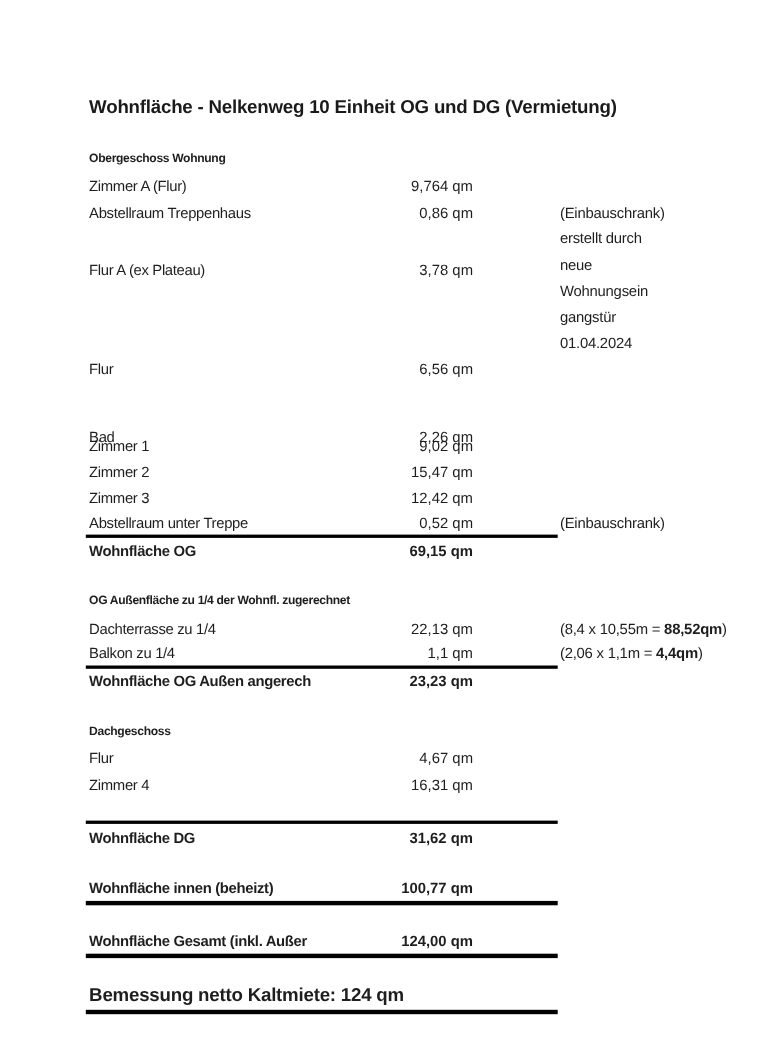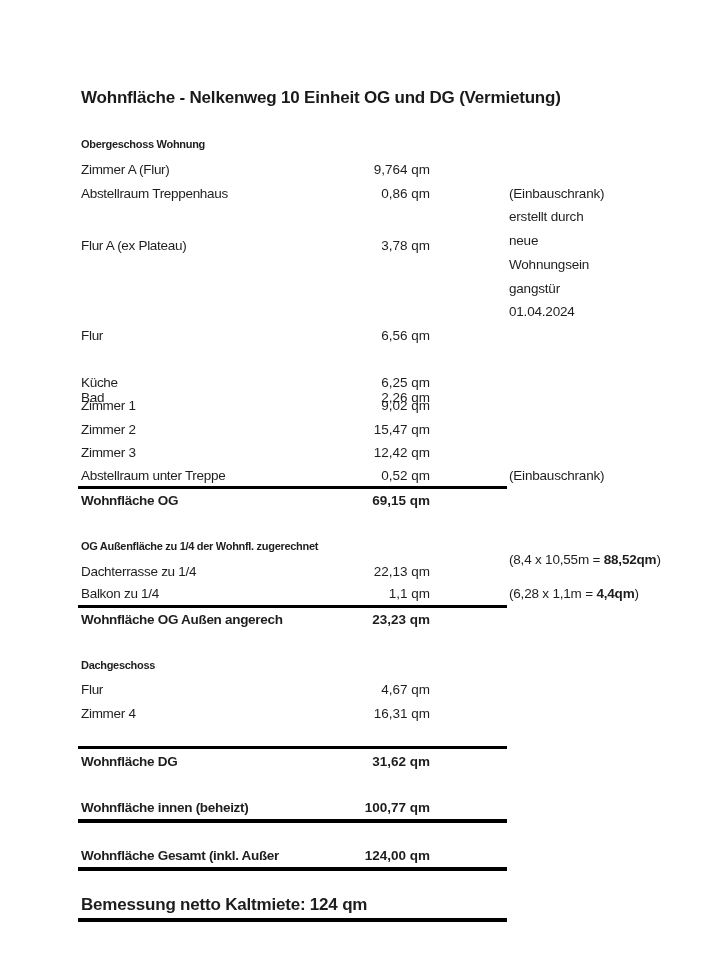--- a/index.html
+++ b/index.html
@@ -48,24 +48,20 @@
   <div class="note" style="top:304px;">01.04.2024</div>
 
   <div class="row" style="top:326px;">
     <span class="label">Flur</span>
     <span class="value">6,56 qm</span>
   </div>
   <div class="row" style="top:349px;margin-top:39px;">
     <span class="label">Bad</span>
     <span class="value">2,26 qm</span>
   </div>
-  <div class="row" style="top:373px;">
-    <span class="label">Küche</span>
-    <span class="value">6,25 qm</span>
-  </div>
   <div class="row" style="top:396px;">
     <span class="label">Zimmer 1</span>
     <span class="value">9,02 qm</span>
   </div>
   <div class="row" style="top:420px;">
     <span class="label">Zimmer 2</span>
     <span class="value">15,47 qm</span>
   </div>
   <div class="row" style="top:443px;">
     <span class="label">Zimmer 3</span>
@@ -80,26 +76,26 @@
   <div class="row bold" style="top:491px;">
     <span class="label">Wohnfläche OG</span>
     <span class="value">69,15 qm</span>
   </div>
 
   <div class="head" style="top:540px;">OG Außenfläche zu 1/4 der Wohnfl. zugerechnet</div>
   <div class="row" style="top:562px;">
     <span class="label">Dachterrasse zu 1/4</span>
     <span class="value">22,13 qm</span>
   </div>
-  <div class="note" style="top:552px;"><span>(8,4 x 10,55m = </span><b>88,52qm</b><span>)</span></div>
+  <div class="note" style="top:564px;"><span>(8,4 x 10,55m = </span><b>88,52qm</b><span>)</span></div>
   <div class="row" style="top:584px;">
     <span class="label">Balkon zu 1/4</span>
     <span class="value">1,1 qm</span>
   </div>
-  <div class="note" style="top:586px;"><span>(6,28 x 1,1m = </span><b>4,4qm</b><span>)</span></div>
+  <div class="note" style="top:586px;"><span>(2,06 x 1,1m = </span><b>4,4qm</b><span>)</span></div>
   <div class="rule thin" style="top:605px;"></div>
   <div class="row bold" style="top:610px;">
     <span class="label">Wohnfläche OG Außen angerech</span>
     <span class="value">23,23 qm</span>
   </div>
 
   <div class="head" style="top:659px;">Dachgeschoss</div>
   <div class="row" style="top:680px;">
     <span class="label">Flur</span>
     <span class="value">4,67 qm</span>

